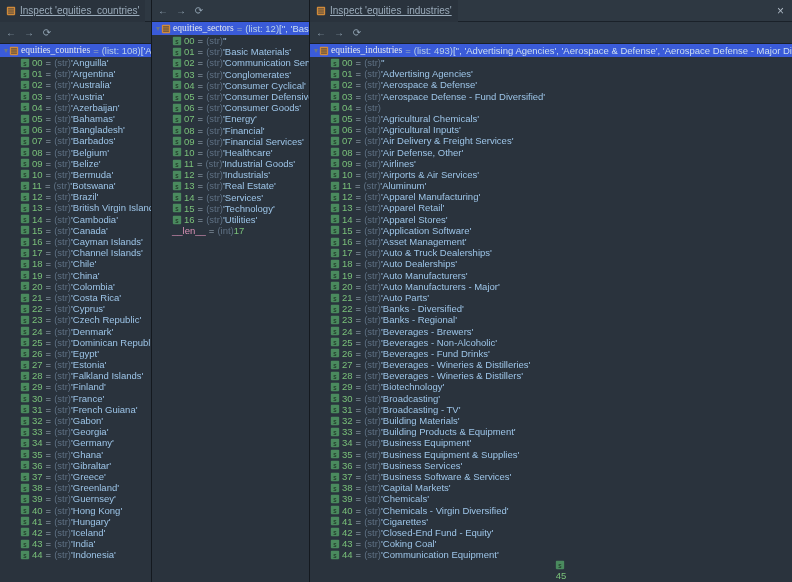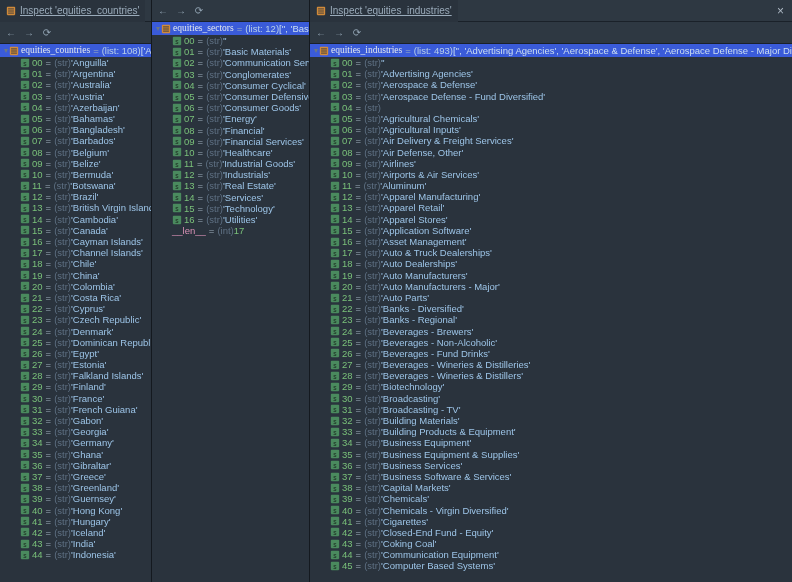--- a/index.html
+++ b/index.html
@@ -1506,21 +1506,21 @@
           <svg viewBox="0 0 12 12">
             <rect x="1" y="1" width="10" height="10" rx="1" fill="#4a8a5e"></rect>
             <text x="6" y="9" text-anchor="middle" fill="#1a2a1f" font-size="8" font-family="Arial">s</text>
           </svg>
         </span>
         <span class="idx">44</span>
         <span class="eq">=</span>
         <span class="typ">(str)</span> 
         <span class="val">'Communication Equipment'</span>
       </div>
-      <div class="row" style="padding-left: 20px;">
+      <div class="row" style="padding-left: 20px; flex-direction: column;">
         <span class="list-icon">
           <svg viewBox="0 0 12 12">
             <rect x="1" y="1" width="10" height="10" rx="1" fill="#4a8a5e"></rect>
             <text x="6" y="9" text-anchor="middle" fill="#1a2a1f" font-size="8" font-family="Arial">s</text>
           </svg>
         </span>
         <span class="idx">45</span>
         <span class="eq">=</span>
         <span class="typ">(str)</span> 
         <span class="val">'Computer Based Systems'</span>

